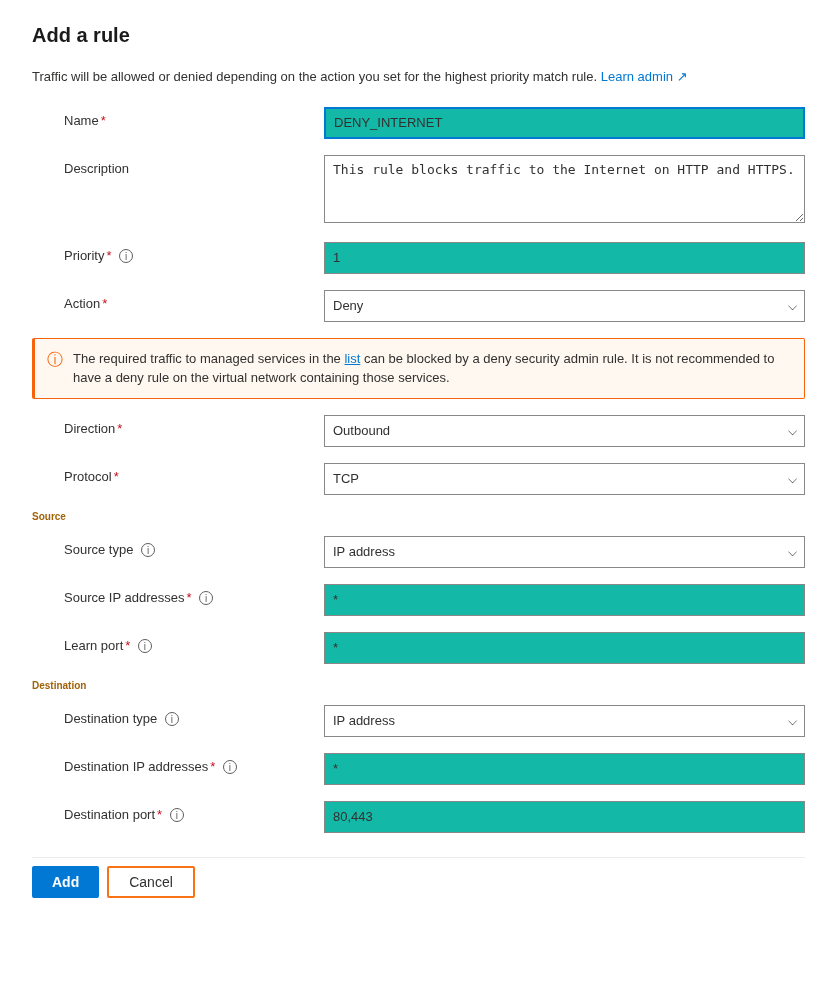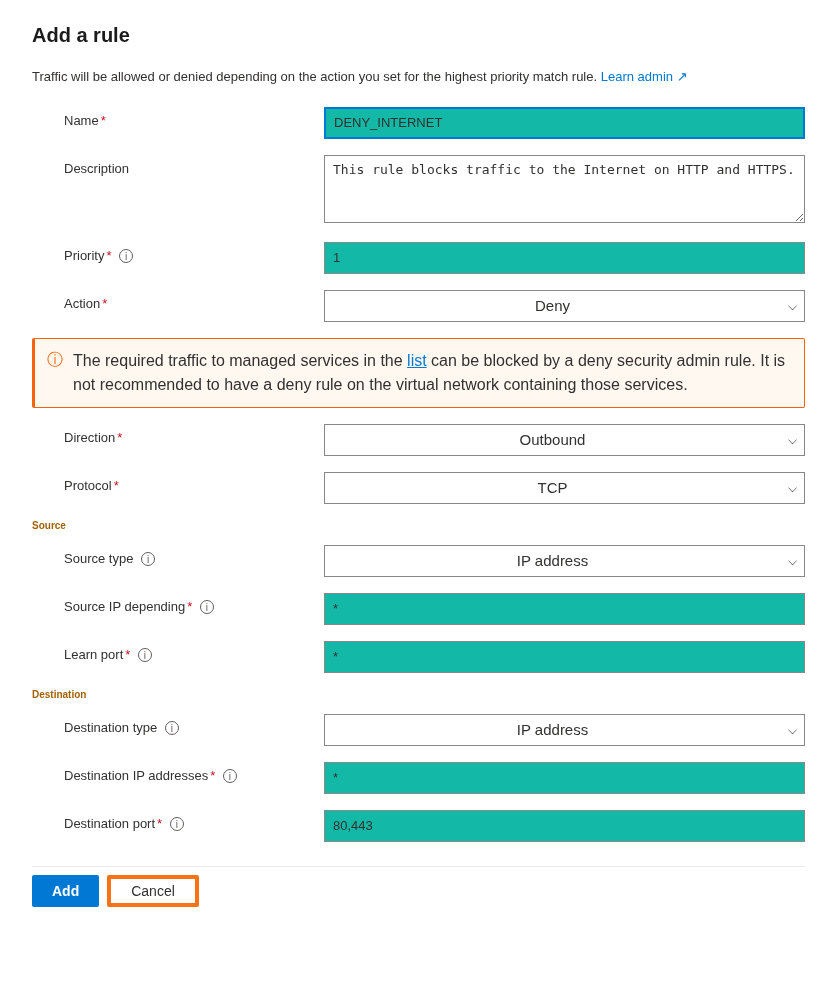--- a/index.html
+++ b/index.html
@@ -88,28 +88,27 @@
     }
     .form-select-wrapper {
       position: relative;
       width: 100%;
     }
     .form-select {
       width: 100%;
       height: 32px;
       border: 1px solid #8a8886;
       padding: 0 32px 0 8px;
-      font-size: 15px;
+      font-size: 13px;
       color: #323130;
       outline: none;
       background: #fff;
       appearance: none;
       -webkit-appearance: none;
       cursor: pointer;
-      text-align: center;
     }
     .select-chevron {
       position: absolute;
       right: 8px;
       top: 50%;
       transform: translateY(-50%);
       pointer-events: none;
       color: #323130;
       font-size: 12px;
     }
@@ -124,21 +123,21 @@
       gap: 10px;
       border-radius: 2px;
     }
     .warning-icon {
       color: #f7630c;
       font-size: 16px;
       margin-top: 1px;
       flex-shrink: 0;
     }
     .warning-text {
-      font-size: 16px;
+      font-size: 13px;
       color: #323130;
       line-height: 1.5;
     }
     .warning-text a {
       color: #0078d4;
       text-decoration: underline;
     }
     .section-heading {
       font-size: 10px;
       font-weight: 700;
@@ -160,21 +159,21 @@
       padding: 0 20px;
       height: 32px;
       font-size: 14px;
       font-weight: 600;
       cursor: pointer;
       border-radius: 2px;
     }
     .btn-secondary {
       background: #fff;
       color: #323130;
-      border: 4px solid #f97316;
+      border: 2px solid #f97316;
       padding: 0 20px;
       height: 32px;
       font-size: 14px;
       cursor: pointer;
       border-radius: 2px;
     }
   </style>
 </head>
 <body>
 
@@ -283,21 +282,21 @@
         <option selected="">IP address</option>
         <option>Service Tag</option>
       </select>
       <span class="select-chevron">⌵</span>
     </div>
   </div>
 </div>
 
 <div class="form-row">
   <div class="form-label">
-    <span>Source IP depending</span><span class="required">*</span>
+    <span>Source IP addresses</span><span class="required">*</span>
     <span class="info-icon">i</span>
   </div>
   <div class="form-control">
     <input type="text" class="form-input" value="*" style="">
   </div>
 </div>
 
 <div class="form-row">
   <div class="form-label">
     <span>Learn port</span><span class="required">*</span>

